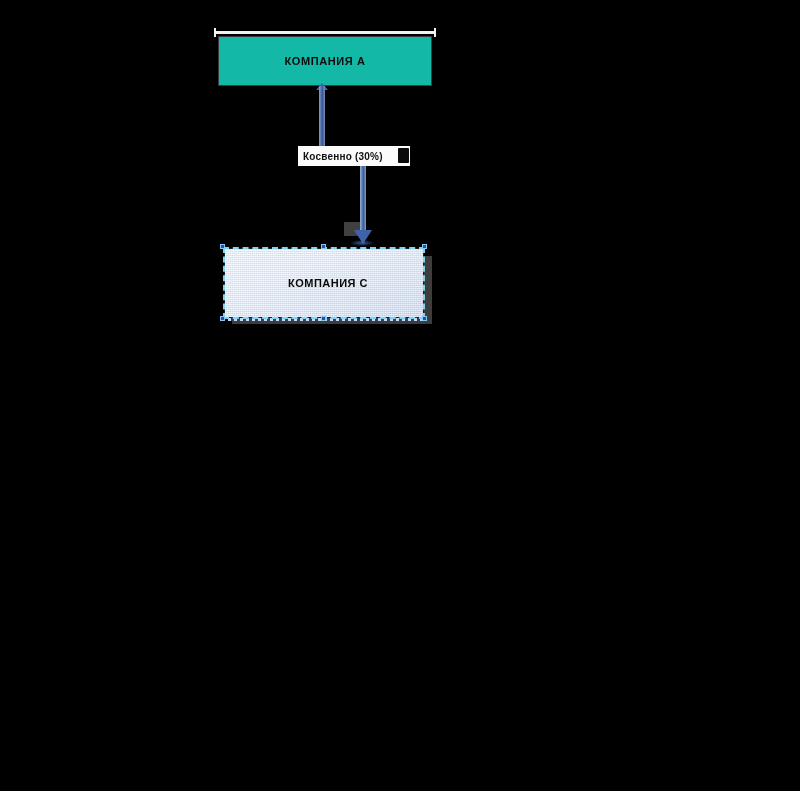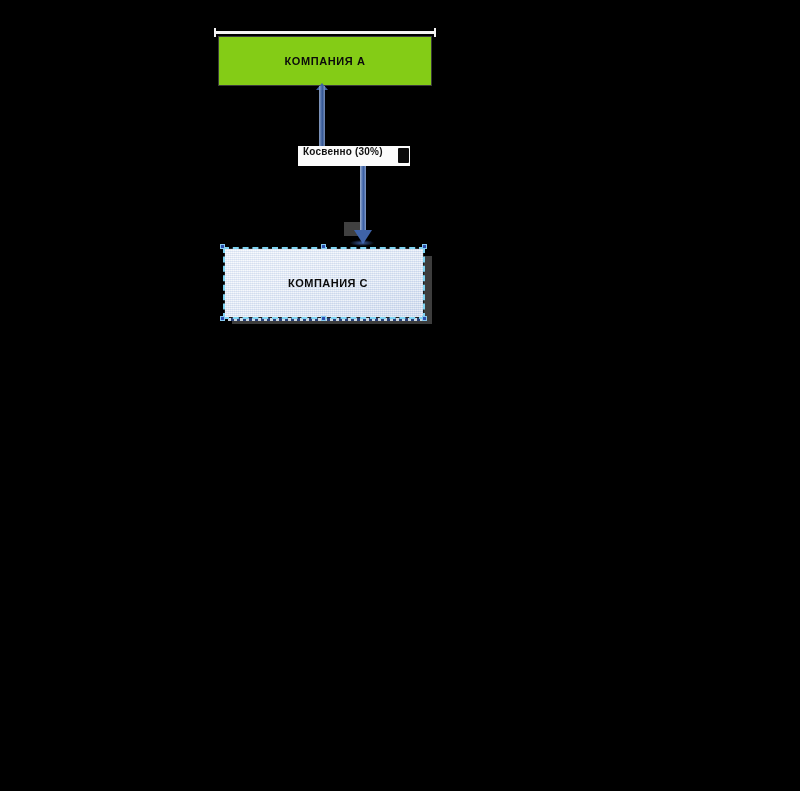--- a/index.html
+++ b/index.html
@@ -42,21 +42,21 @@
   .guide-rule::before { left: 0; }
   .guide-rule::after  { right: 0; }
 
   
   .node-a {
     position: absolute;
     left: 218px;
     top: 36px;
     width: 214px;
     height: 50px;
-    background: #84cc16;
+    background: #14b8a6;
     border: 1px solid #3a3a3a;
     box-sizing: border-box;
     display: flex;
     align-items: center;
     justify-content: center;
   }
   .node-a .node-label {
     color: #0b0b0b;
     font-size: 11px;
     font-weight: bold;
@@ -89,20 +89,21 @@
 
   
   .edge-label {
     position: absolute;
     left: 298px;
     top: 146px;
     width: 112px;
     height: 20px;
     background: #fbfbfb;
     display: flex;
+    align-items: center;
     box-sizing: border-box;
     padding-left: 5px;
   }
   .edge-label .edge-label-text {
     color: #111111;
     font-size: 10px;
     font-weight: bold;
     letter-spacing: 0.2px;
     white-space: nowrap;
     font-family: "Liberation Sans", sans-serif;

